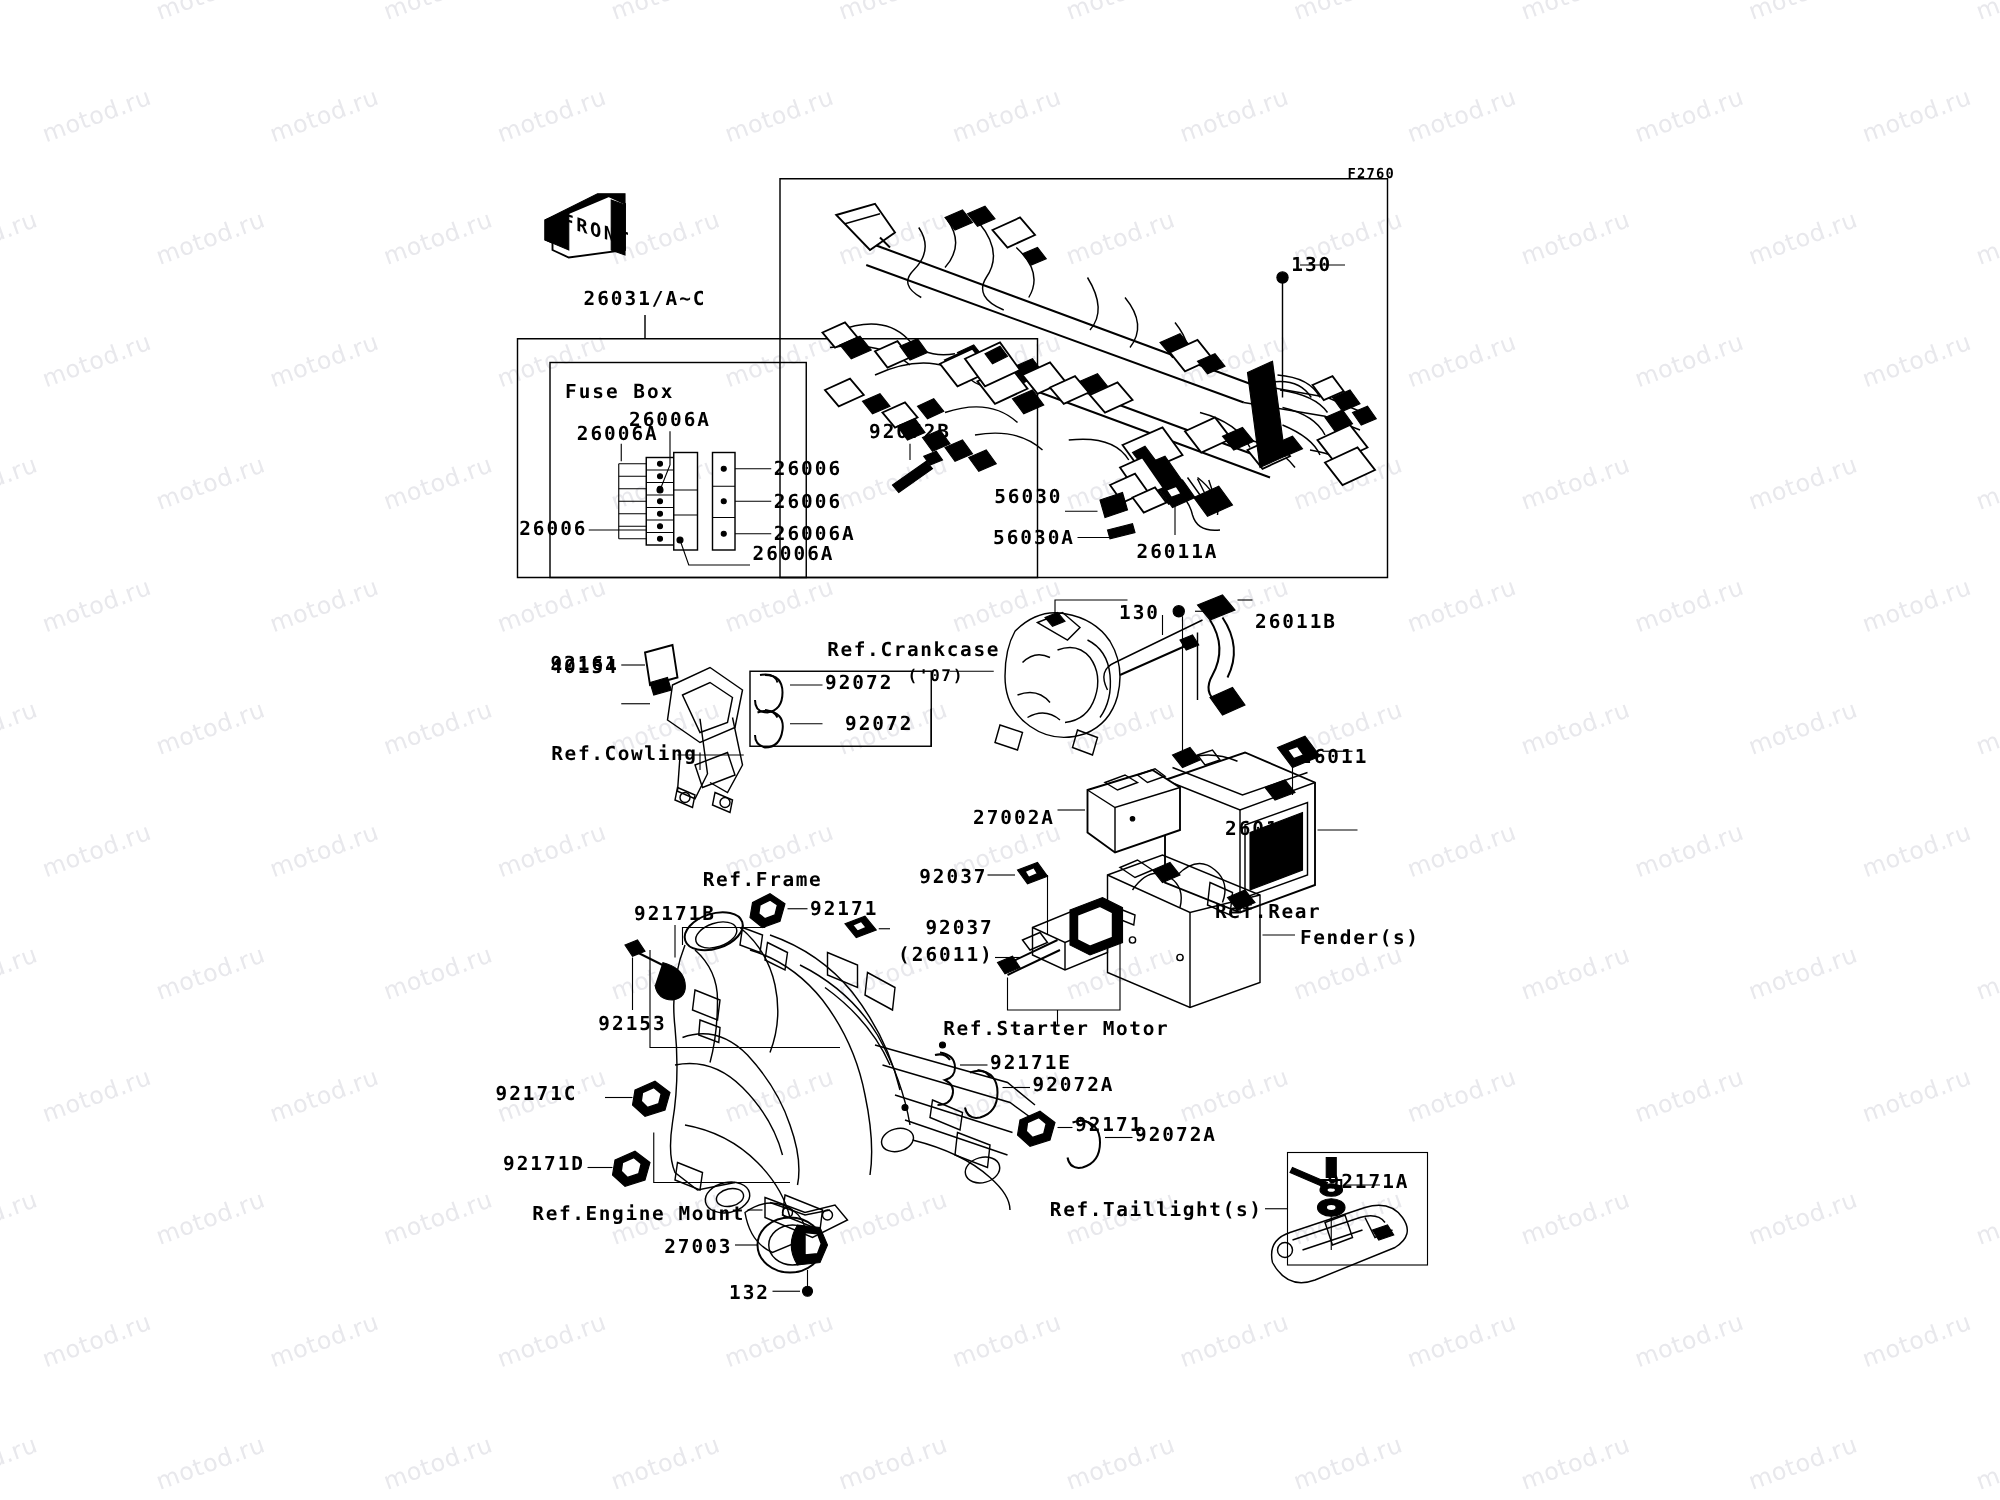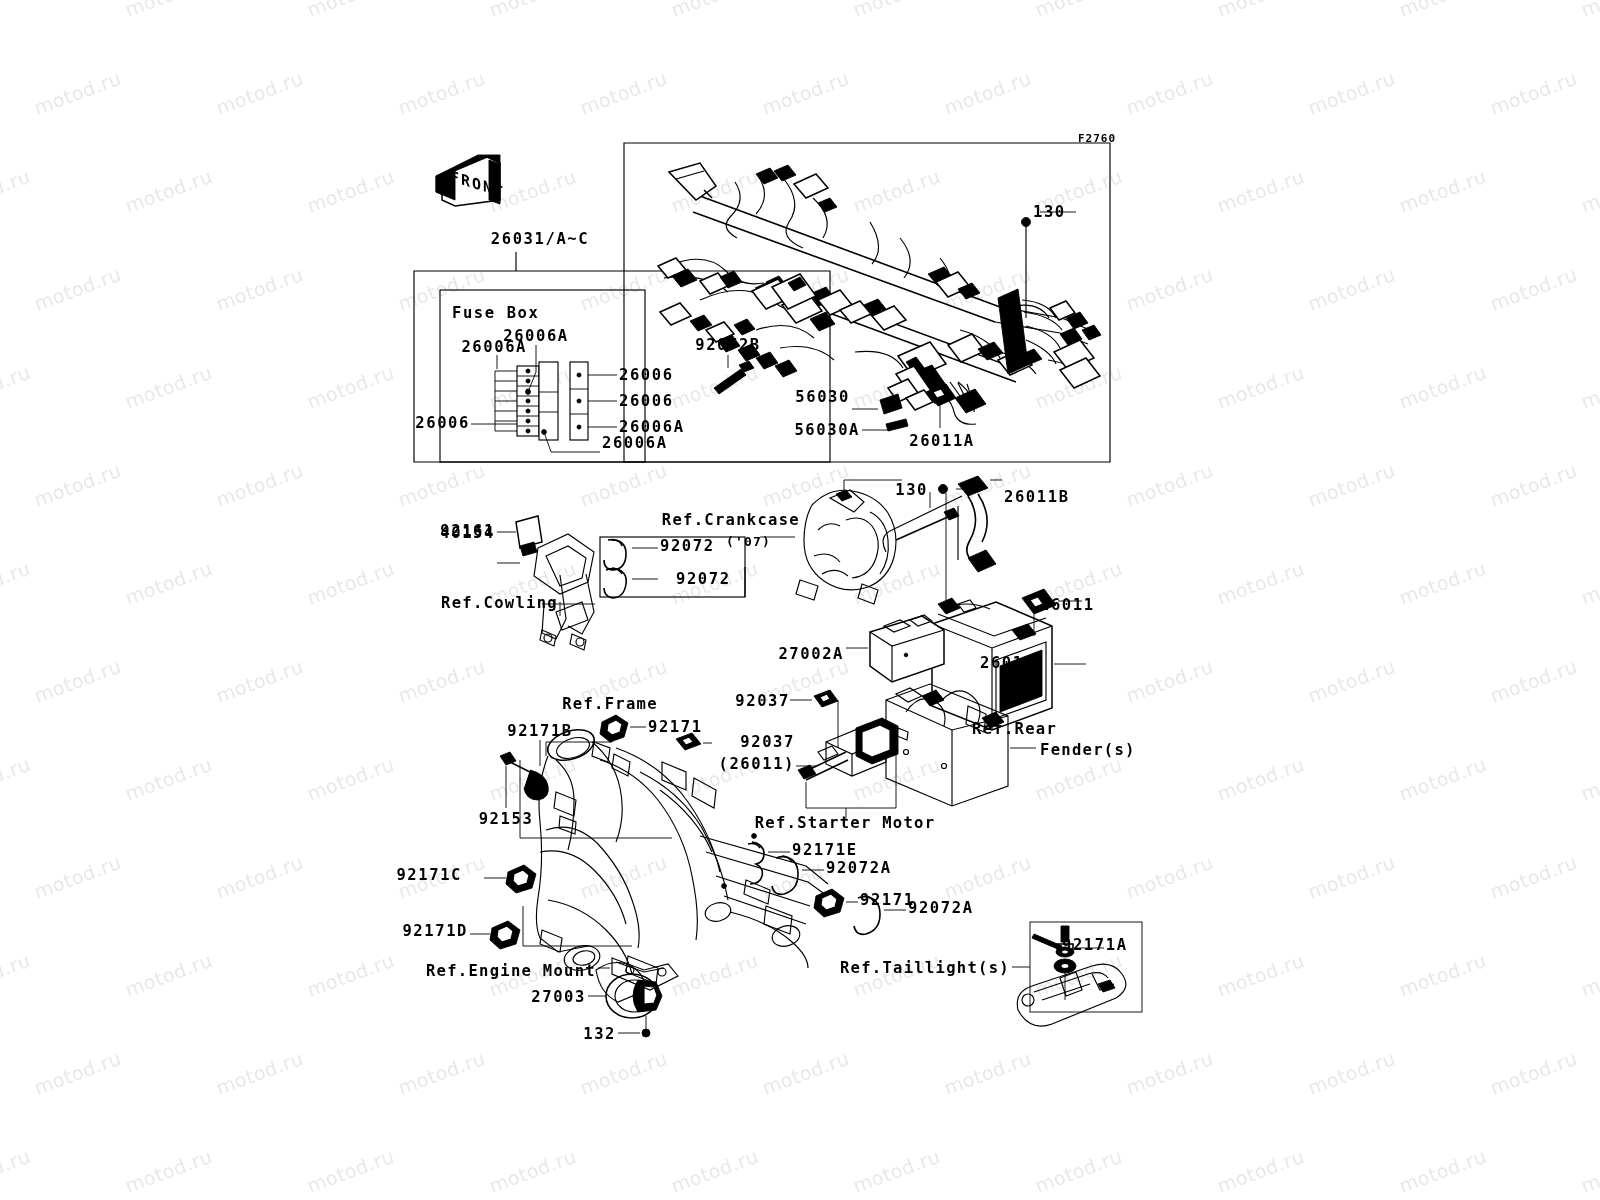--- a/index.html
+++ b/index.html
@@ -632,21 +632,21 @@
     <path class="ln" d="M1092 974 l8 16 l14 -6"></path>
     <circle class="ln" cx="1028" cy="1000" r="6"></circle>
     <path class="fill" d="M1098 984 l12 -4 l5 8 l-12 4 Z"></path>
   </g>
 </svg>
 </div>
 
 <div>
   <div class="lbl code" style="left:1078px;top:132px">F2760</div>
 
-  <div class="lbl c" style="left:540px;top:230px">26031/A~C</div>
+  <div class="lbl c" style="left:516px;top:230px">26031/A~C</div>
 
   <div class="lbl" style="left:452px;top:304px">Fuse Box</div>
   <div class="lbl c" style="left:536px;top:327px">26006A</div>
   <div class="lbl r" style="left:527px;top:338px">26006A</div>
   <div class="lbl r" style="left:470px;top:414px">26006</div>
   <div class="lbl" style="left:619px;top:366px">26006</div>
   <div class="lbl" style="left:619px;top:392px">26006</div>
   <div class="lbl" style="left:619px;top:418px">26006A</div>
   <div class="lbl" style="left:602px;top:434px">26006A</div>
 

